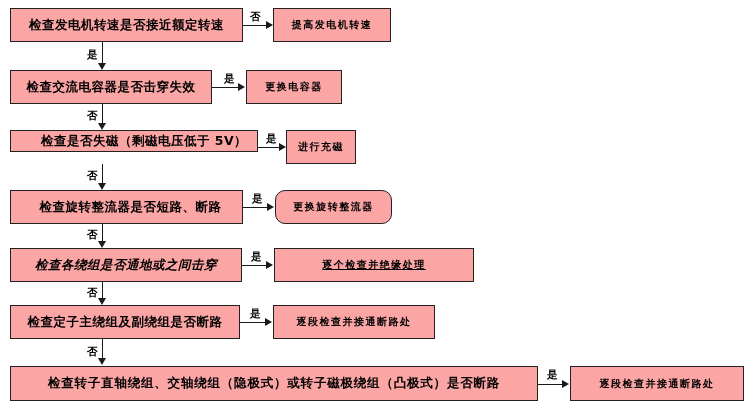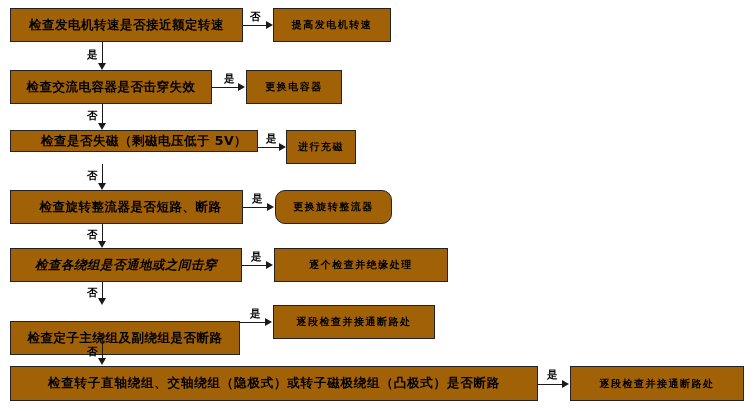--- a/index.html
+++ b/index.html
@@ -14,21 +14,21 @@
     position: relative;
     width: 754px;
     height: 411px;
     background: #ffffff;
     overflow: hidden;
   }
   .node {
     position: absolute;
     box-sizing: border-box;
     border: 1px solid #222222;
-    background: #a16207;
+    background: #fca5a5;
     display: flex;
     align-items: center;
     justify-content: center;
     color: #000000;
     font-weight: bold;
     letter-spacing: 0.5px;
     white-space: nowrap;
   }
   .node-text {
     display: block;
@@ -145,29 +145,29 @@
   <div class="arrow-down" style="left:98px; top:241px;"></div>
 
   <div class="node decision" style="left:10px; top:248px; width:232px; height:34px;font-style:italic;">
     <span class="node-text">检查各绕组是否通地或之间击穿</span>
   </div>
 
   <div class="edge-label" style="left:251px; top:251px;">是</div>
   <div class="h-line" style="left:242px; top:265px; width:24px;"></div>
   <div class="arrow-right" style="left:266px; top:261px;"></div>
 
-  <div class="node action" style="left:274px; top:248px; width:174px; height:34px;">
+  <div class="node action" style="left:274px; top:248px; width:200px; height:34px;text-decoration:underline;">
     <span class="node-text">逐个检查并绝缘处理</span>
   </div>
 
   <div class="edge-label" style="left:87px; top:287px;">否</div>
   <div class="v-line" style="left:102px; top:282px; height:17px;"></div>
   <div class="arrow-down" style="left:98px; top:298px;"></div>
 
-  <div class="node decision" style="left:10px; top:305px; width:230px; height:34px;margin-top:16px;">
+  <div class="node decision" style="left:10px; top:305px; width:230px; height:34px;">
     <span class="node-text">检查定子主绕组及副绕组是否断路</span>
   </div>
 
   <div class="edge-label" style="left:250px; top:308px;">是</div>
   <div class="h-line" style="left:240px; top:322px; width:25px;"></div>
   <div class="arrow-right" style="left:265px; top:318px;"></div>
 
   <div class="node action" style="left:273px; top:305px; width:162px; height:34px;">
     <span class="node-text">逐段检查并接通断路处</span>
   </div>

